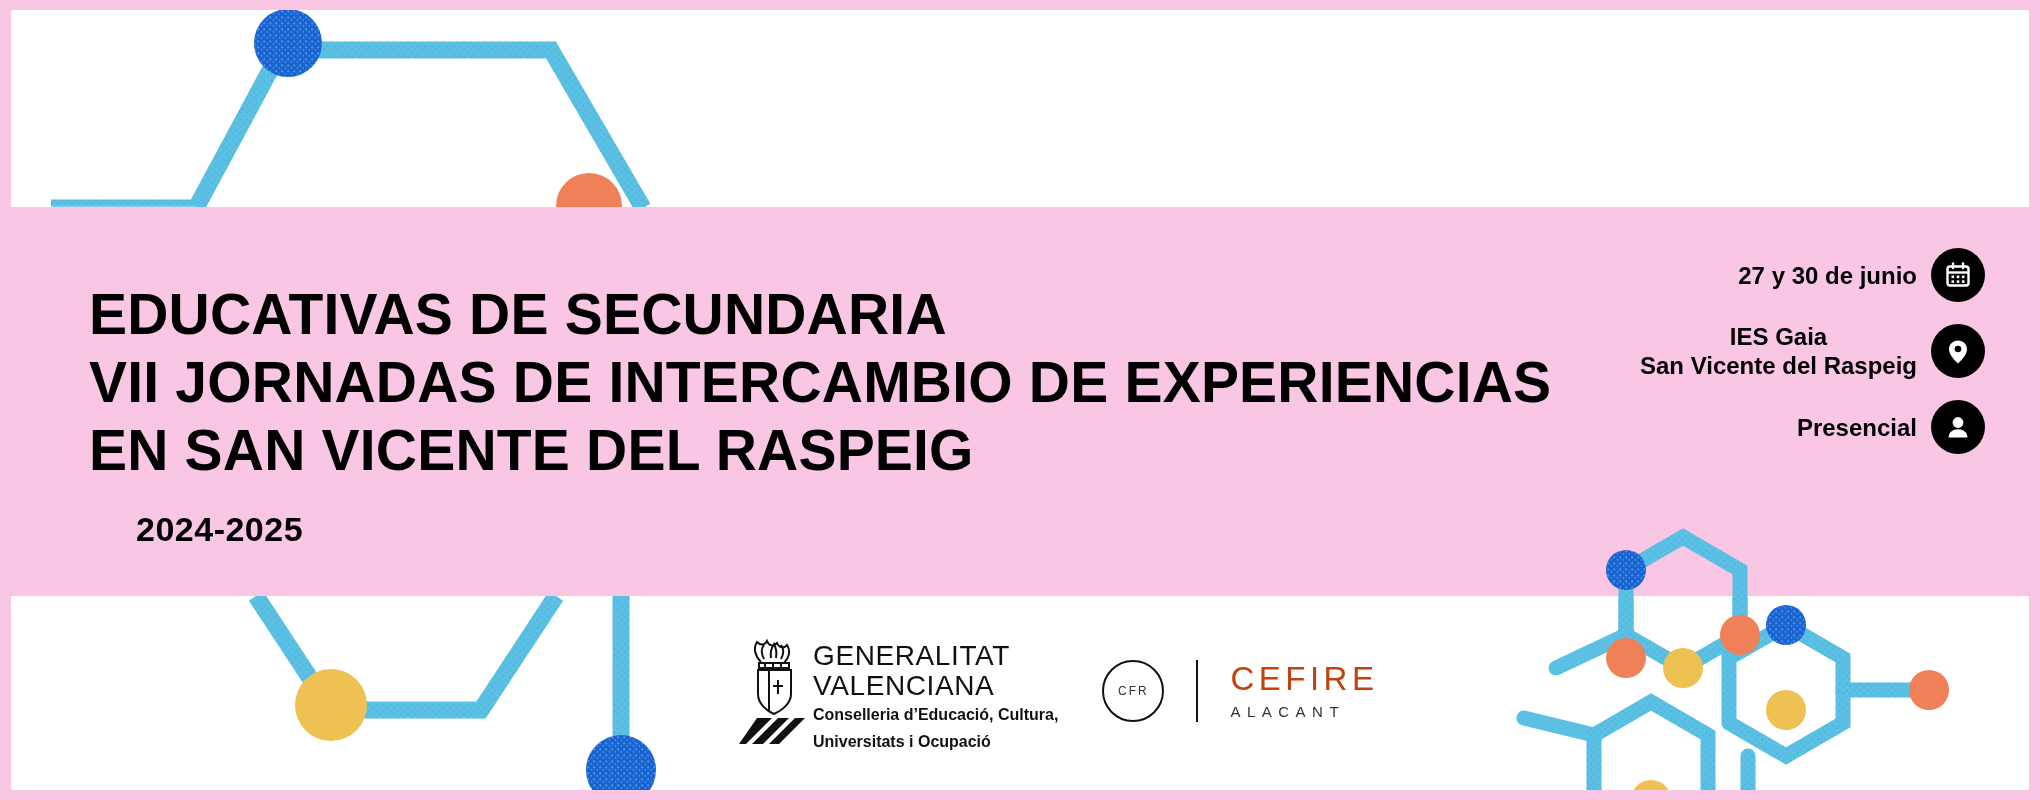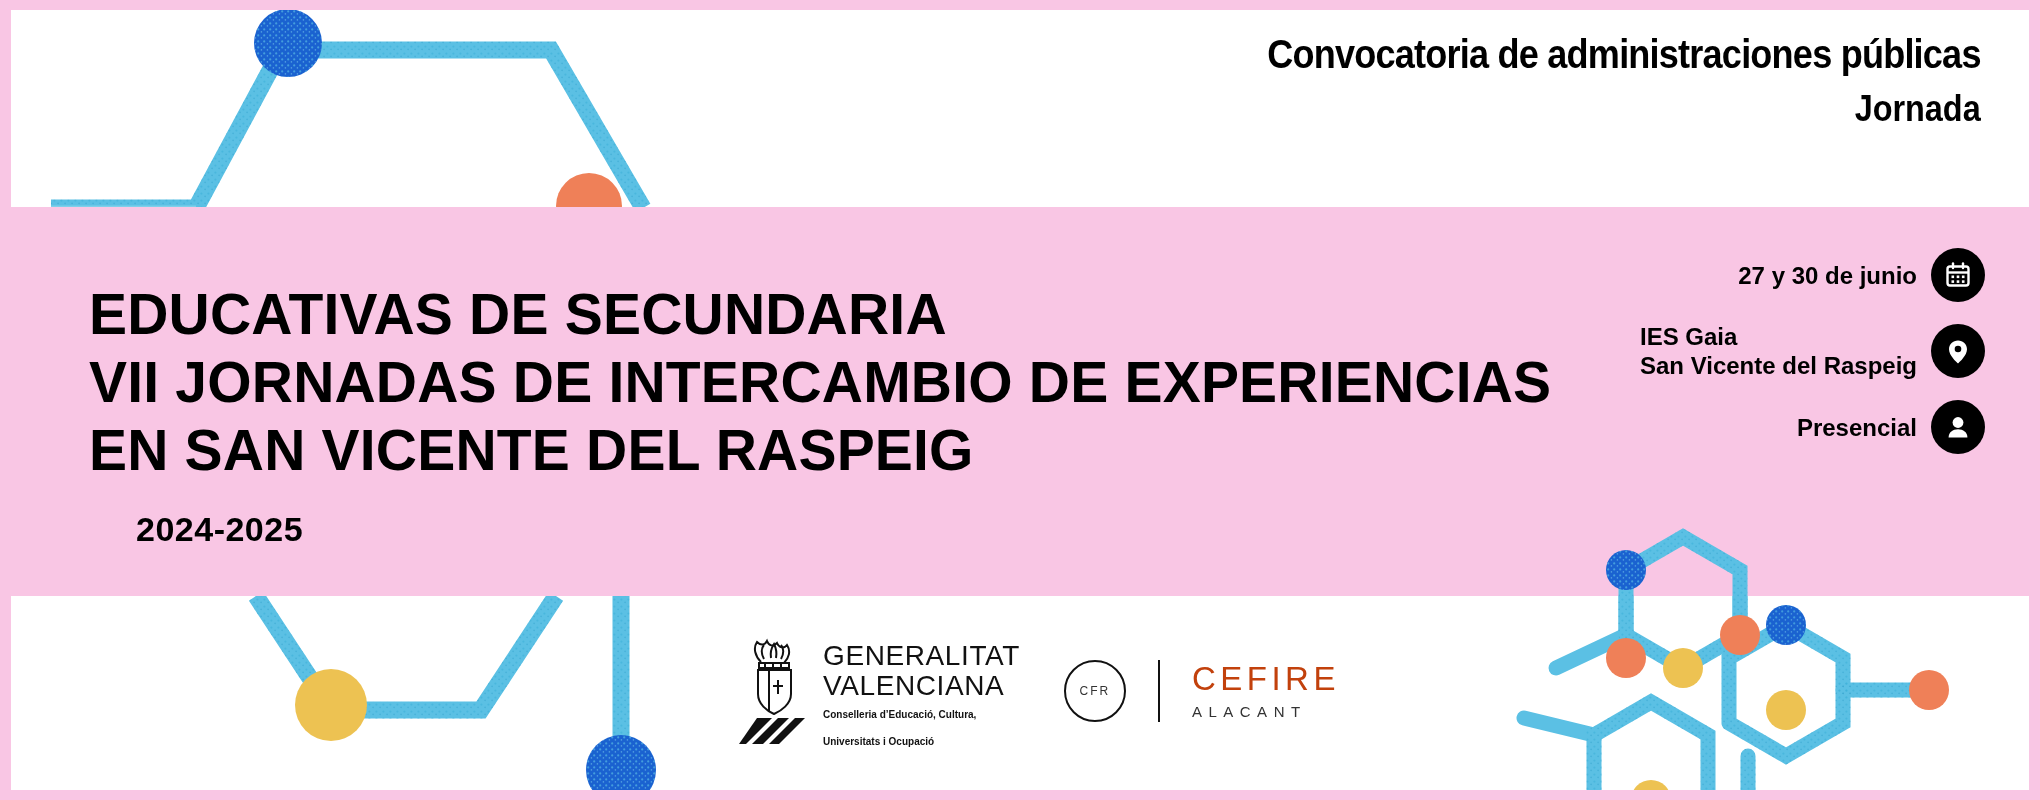--- a/index.html
+++ b/index.html
@@ -106,21 +106,21 @@
     align-items:flex-end;
     gap:20px;
   }
   .info-row{
     display:flex;
     align-items:center;
     justify-content:flex-end;
     gap:14px;
   }
   .info-text{
-    text-align:left;
+    text-align:center;
     font-family:"Liberation Sans",sans-serif;
     font-weight:700;
     font-size:24px;
     line-height:29px;
     color:#000;
     white-space:pre-line;
   }
   .info-icon{
     width:54px;height:54px;
     border-radius:50%;
@@ -132,33 +132,33 @@
 
   
   .logos{
     position:absolute;
     left:726px;top:622px;
     z-index:7;
     display:flex;
     align-items:center;
     gap:44px;
   }
-  .gva-logo{display:flex;align-items:flex-start;gap:10px;}
+  .gva-logo{display:flex;align-items:flex-start;}
   .gva-text{display:flex;flex-direction:column;justify-content:center;padding-top:9px;}
   .gva-main{
     font-family:"Liberation Sans",sans-serif;
     font-size:28px;
     letter-spacing:0.6px;
     line-height:30px;
     color:#111;
   }
   .gva-sub{
     font-family:"Liberation Sans",sans-serif;
     font-weight:700;
-    font-size:10px;
+    font-size:16px;
     line-height:15px;
     color:#111;
     margin-top:6px;
   }
   .cefire-logo{display:flex;align-items:center;gap:16px;}
   .cfr-circle{
     width:58px;height:58px;border-radius:50%;
     border:2.4px solid #111;
     display:flex;align-items:center;justify-content:center;
     font-family:"Liberation Sans",sans-serif;
@@ -281,24 +281,20 @@
         <circle cx="1775" cy="615" r="20" fill="#1a62d0"></circle>
         <circle cx="1775" cy="615" r="20" fill="url(#spekdark2)" opacity="0.7"></circle>
         <circle cx="1918" cy="680" r="20" fill="#ef8058"></circle>
         <circle cx="1775" cy="700" r="20" fill="#edc252"></circle>
         <circle cx="1640" cy="790" r="20" fill="#edc252"></circle>
         <circle cx="1737" cy="800" r="20" fill="#1a62d0"></circle>
         <circle cx="1737" cy="800" r="20" fill="url(#spekdark2)" opacity="0.7"></circle>
       </g>
     </svg>
 
-    <div class="head-block">
-      <div class="head-line1">Convocatoria de administraciones públicas</div>
-      <div class="head-line2">Jornada</div>
-    </div>
 
     <div class="title-block">
       <div class="title-line">EDUCATIVAS DE SECUNDARIA</div>
       <div class="title-line">VII JORNADAS DE INTERCAMBIO DE EXPERIENCIAS</div>
       <div class="title-line">EN SAN VICENTE DEL RASPEIG</div>
     </div>
 
     <div class="year">2024-2025</div>
 
     <div class="info-list">

